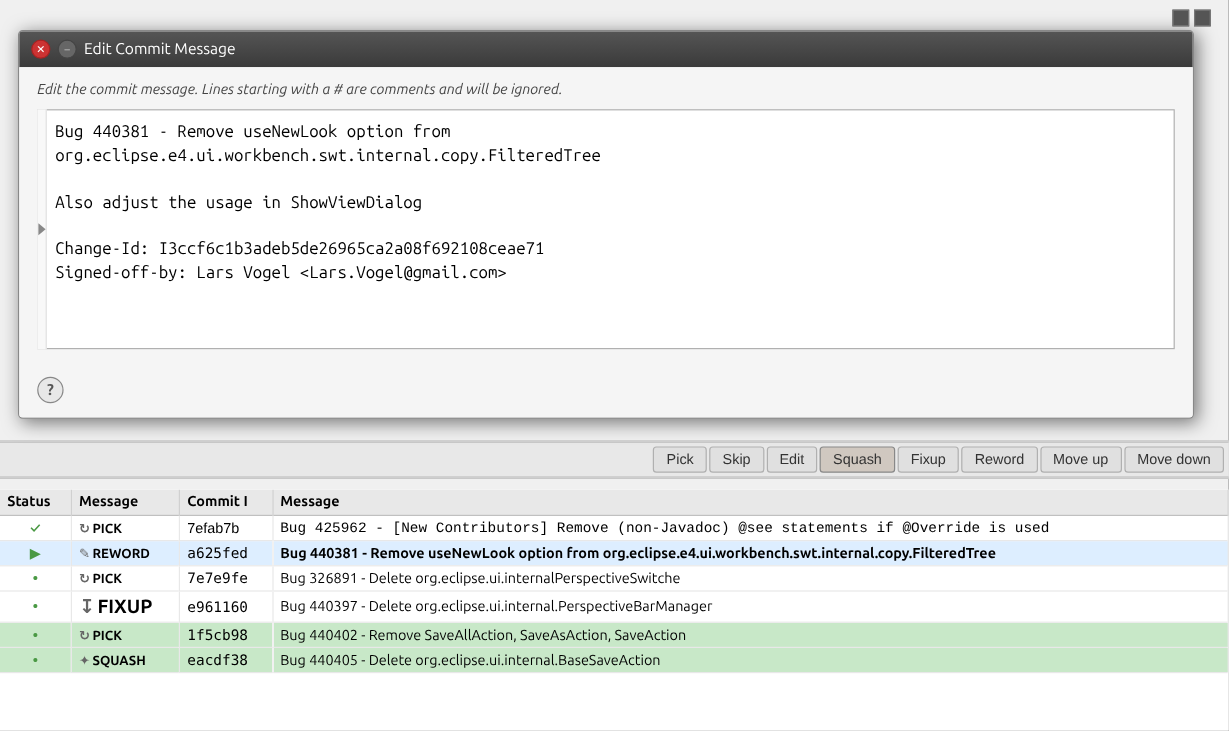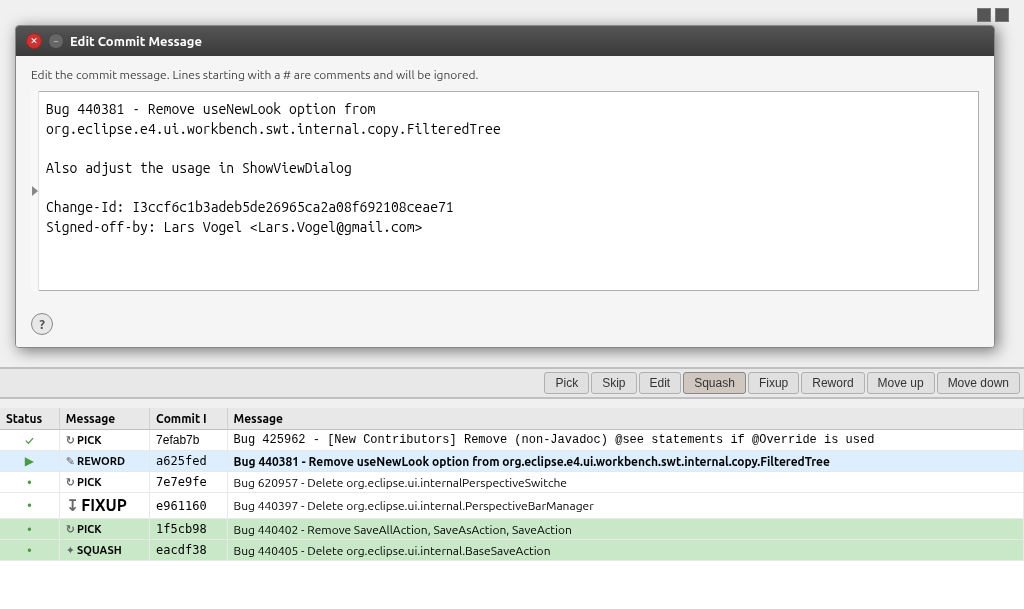--- a/index.html
+++ b/index.html
@@ -151,33 +151,34 @@
       align-items: center;
       justify-content: center;
       cursor: pointer;
       font-size: 9px;
       color: #ccc;
       flex-shrink: 0;
     }
 
     .dialog-title-text {
       font-size: 13px;
-      font-weight: bold;
+      font-weight: normal;
       color: #fff;
     }
 
     .dialog-body {
       padding: 12px 15px;
       background: #f5f5f5;
     }
 
     .dialog-subtitle {
       font-size: 12px;
       color: #444;
       margin-bottom: 10px;
+      font-style: italic;
     }
 
     .commit-message-area {
       width: 100%;
       height: 200px;
       font-family: 'Ubuntu Mono', 'Courier New', monospace;
       font-size: 14px;
       border: 1px solid #b0b0b0;
       padding: 8px;
       background: #fff;
@@ -308,21 +309,21 @@
           <tr style="background: rgb(221, 238, 255);">
             <td style="text-align: center; color: rgb(74, 153, 68); font-weight: bold;">▶</td>
             <td style="font-weight: bold; font-size: 11px;"><span style="margin-right:2px; color:#666;">✎</span>REWORD</td>
             <td style="font-family: monospace;">a625fed</td>
             <td style="overflow: hidden; max-width: 700px; text-overflow: ellipsis; font-weight: bold;">Bug 440381 - Remove useNewLook option from org.eclipse.e4.ui.workbench.swt.internal.copy.FilteredTree</td>
           </tr>
           <tr>
             <td style="text-align: center; color: rgb(74, 153, 68); font-weight: bold;">•</td>
             <td style="font-weight: bold; font-size: 11px;"><span style="margin-right:2px; color:#666;">↻</span>PICK</td>
             <td style="font-family: monospace;">7e7e9fe</td>
-            <td style="overflow: hidden; max-width: 700px; text-overflow: ellipsis;">Bug 620957 - Delete org.eclipse.ui.internalPerspectiveSwitche</td>
+            <td style="overflow: hidden; max-width: 700px; text-overflow: ellipsis;">Bug 326891 - Delete org.eclipse.ui.internalPerspectiveSwitche</td>
           </tr>
           <tr>
             <td style="text-align: center; color: rgb(74, 153, 68); font-weight: bold;">•</td>
             <td style="font-weight: bold; font-size: 16px;"><span style="margin-right:2px; color:#666;">↧</span>FIXUP</td>
             <td style="font-family: monospace;">e961160</td>
             <td style="overflow: hidden; max-width: 700px; text-overflow: ellipsis;">Bug 440397 - Delete org.eclipse.ui.internal.PerspectiveBarManager</td>
           </tr>
           <tr>
             <td style="text-align: center; color: rgb(74, 153, 68); font-weight: bold;">•</td>
             <td style="font-weight: bold; font-size: 11px;"><span style="margin-right:2px; color:#666;">↻</span>PICK</td>

